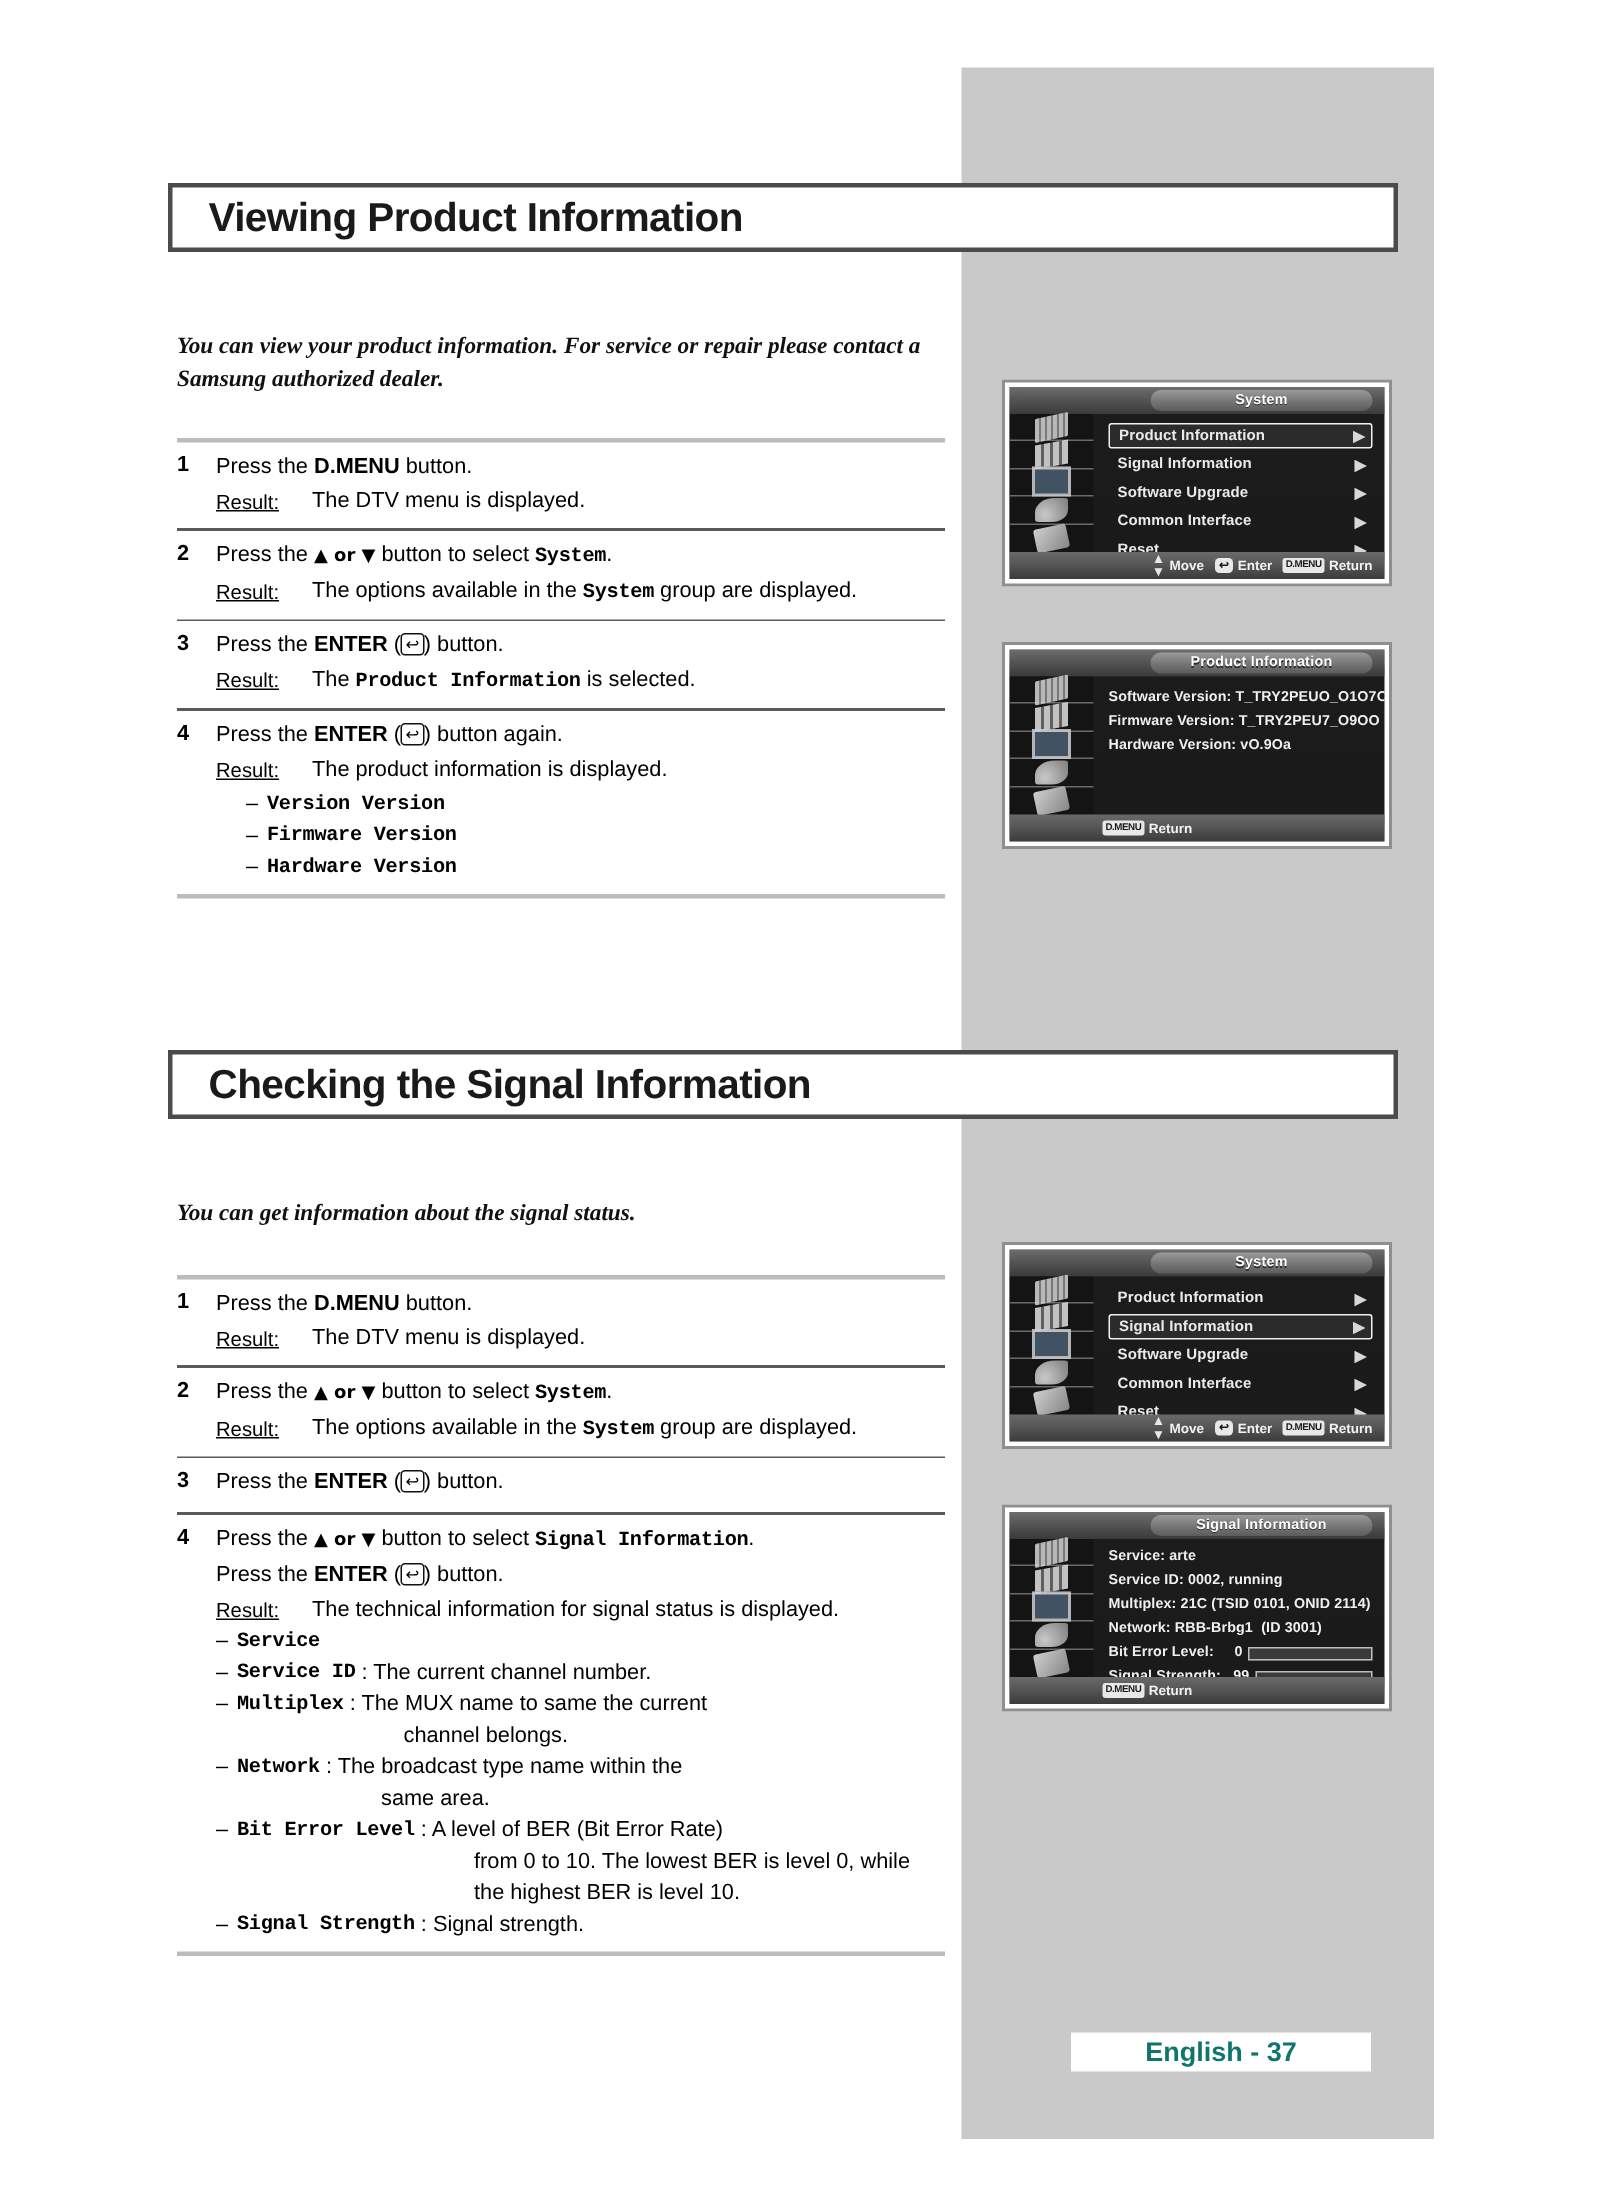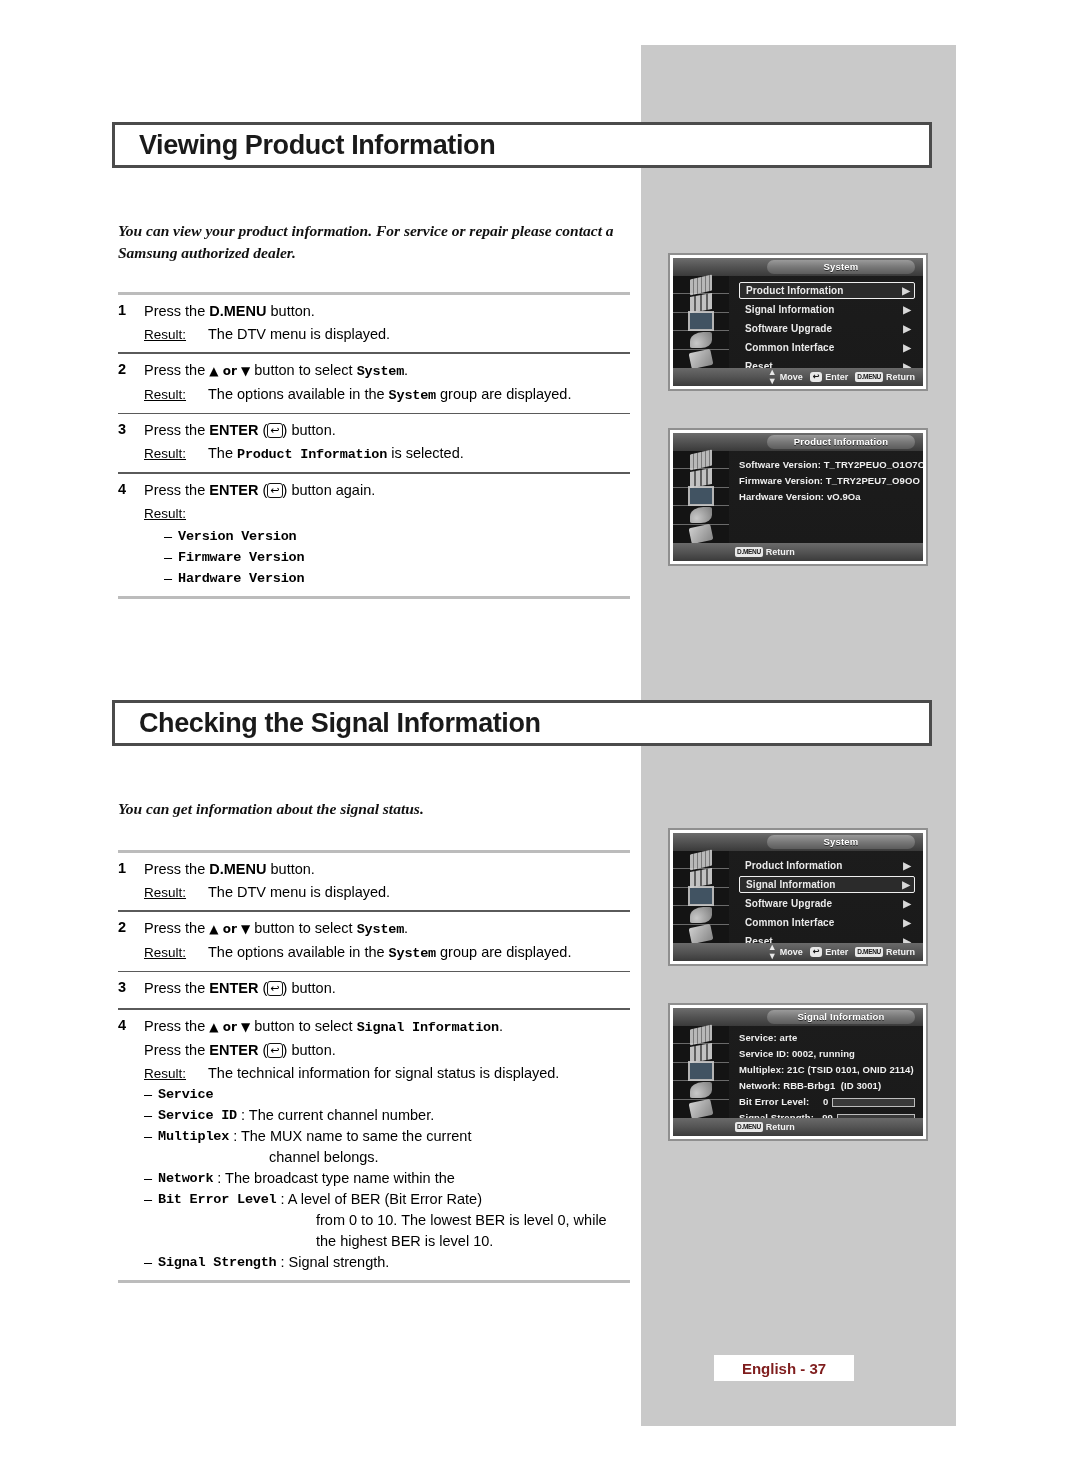--- a/index.html
+++ b/index.html
@@ -328,29 +328,29 @@
     font-size: 8px;
     line-height: 8px;
   }
   .updown { font-size: 9px; line-height: 9px; color:#e8e8e8; }
 
   
   .pagefooter {
     position: absolute;
     left: 714px;
     top: 1355px;
-    width: 140px;
+    width: 200px;
     height: 26px;
     background: #ffffff;
     display: flex;
     align-items: center;
     justify-content: center;
-    font-size: 15px;
-    font-weight: bold;
-    color: #7f1d1d;
+    font-size: 18px;
+    font-weight: bold;
+    color: #0f766e;
     z-index: 6;
   }
 </style>
 </head>
 <body>
 
 <div class="grey-panel"></div>
 
 <div class="section-head" id="head-1">
   <div class="title">Viewing Product Information</div>
@@ -400,20 +400,21 @@
   </div>
 
   <div class="rule thin"></div>
 
   <div class="step">
     <div class="num">4</div>
     <div class="body">
       <div class="line"><span>Press the </span><span class="bold">ENTER</span> (<span class="enterkey">↩</span>)<span> button again.</span></div>
       <div class="resultrow">
         <div class="rlabel">Result:</div>
+        <div class="rtext">The product information is displayed.</div>
       </div>
       <div class="sublist">
         <div class="subitem">
             <span class="dash">–</span>
             <span class="mono">Version Version</span>
           </div>
         <div class="subitem">
             <span class="dash">–</span>
             <span class="mono">Firmware Version</span>
           </div>
@@ -500,20 +501,21 @@
             <span class="mono dterm">Multiplex</span>
             <span class="ddesc">: <span>The MUX name to same the current</span></span>
           </div>
         <div class="defcont" style="padding-left:125px">channel belongs.</div>
 
         <div class="defrow">
             <span class="dash">–</span>
             <span class="mono dterm">Network</span>
             <span class="ddesc">: <span>The broadcast type name within the</span></span>
           </div>
+        <div class="defcont" style="padding-left:110px">same area.</div>
 
         <div class="defrow">
             <span class="dash">–</span>
             <span class="mono dterm">Bit Error Level</span>
             <span class="ddesc">: <span>A level of BER (Bit Error Rate)</span></span>
           </div>
         <div class="defcont" style="padding-left:172px">from 0 to 10. The lowest BER is level 0, while the highest BER is level 10.</div>
 
         <div class="defrow">
             <span class="dash">–</span>

